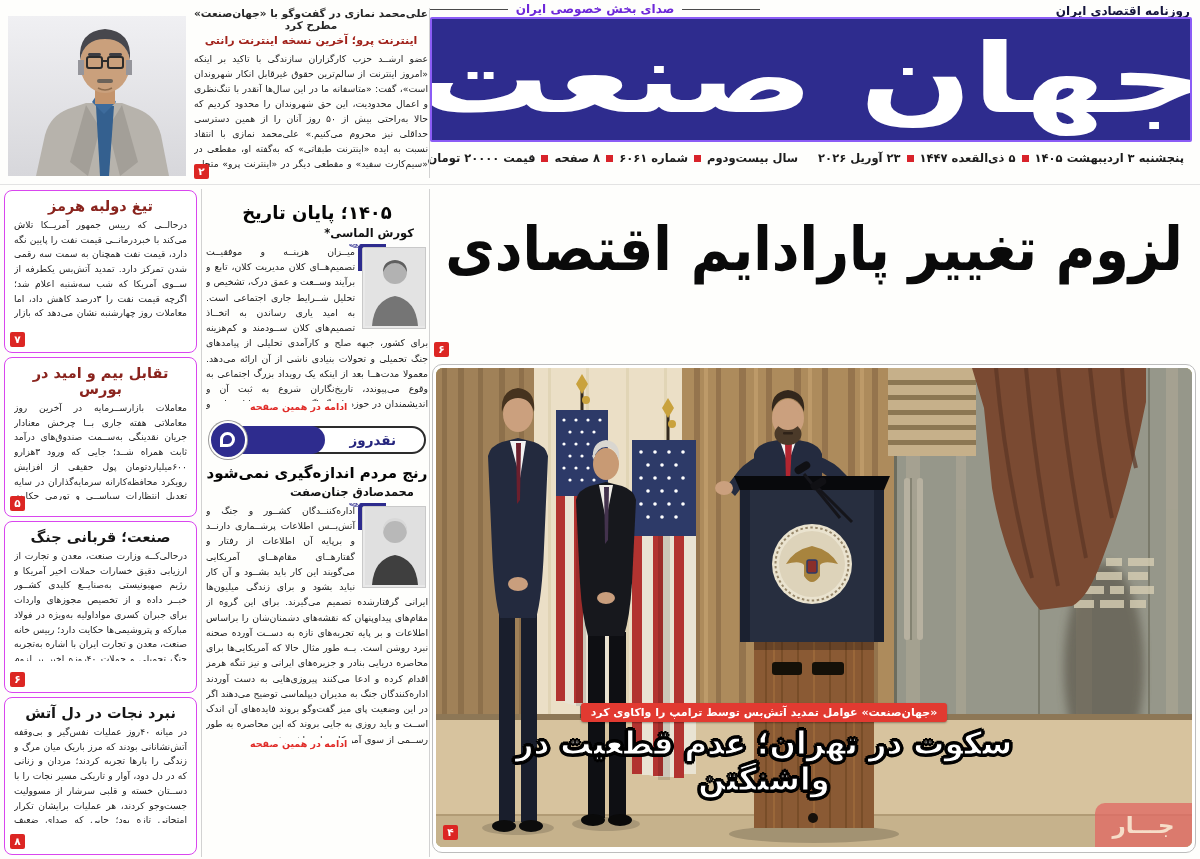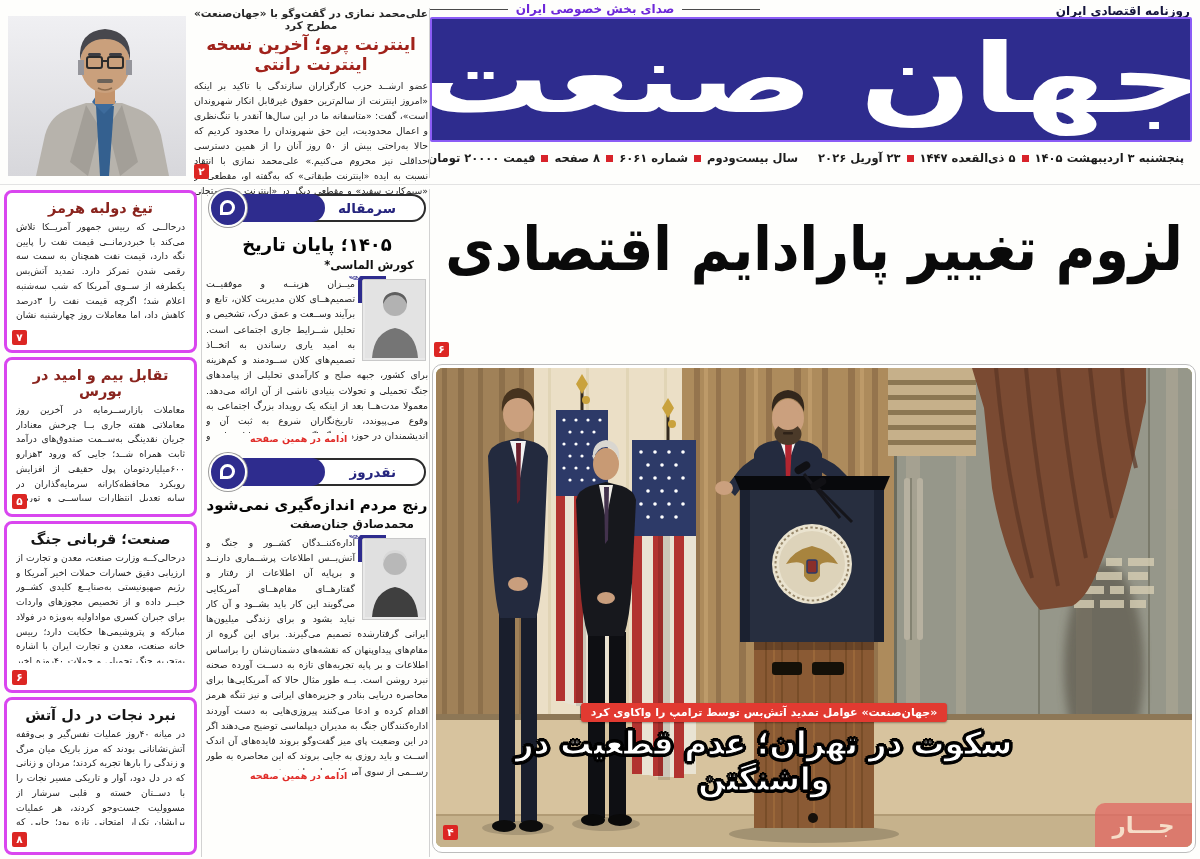--- a/index.html
+++ b/index.html
@@ -18,27 +18,27 @@
   .dgroup{display:flex;align-items:center;white-space:nowrap;}
   .sq{width:7px;height:7px;background:#d8232a;display:inline-block;margin:0 6px;}
   .hline-header{position:absolute;top:184px;left:0;width:1200px;height:1px;background:#e3e3e3;}
   .vdiv{position:absolute;width:1px;background:#d2d2d2;}
 
   
   .tl-article{position:absolute;left:8px;top:6px;width:420px;height:176px;}
   .tl-photo{position:absolute;left:0;top:10px;width:178px;height:160px;overflow:hidden;background:#e8e8ea;}
   .tl-text{position:absolute;right:0;top:0;width:234px;height:176px;}
   .tl-kicker{font-size:10.5px;font-weight:bold;color:#262626;text-align:center;margin-top:1px;}
-  .tl-headline{font-size:17px;font-weight:bold;color:#a1221b;text-align:center;margin:3px 0 4px 0;}
+  .tl-headline{font-size:11px;font-weight:bold;color:#a1221b;text-align:center;margin:3px 0 4px 0;}
   .tl-body{font-size:9.3px;line-height:1.62;text-align:justify;color:#1d1d1d;height:122px;overflow:hidden;}
   .badge{width:15px;height:15px;background:#dc2623;color:#fff;font-size:10.5px;font-weight:bold;display:flex;align-items:center;justify-content:center;border-radius:2px;line-height:1;}
   .tl-badge{position:absolute;left:0;bottom:3px;}
 
   
-  .brief{position:absolute;left:4px;width:193px;border:3px solid #d946ef;border-radius:8px;box-sizing:border-box;padding:7px 9px 20px 9px;background:#fff;}
+  .brief{position:absolute;left:4px;width:193px;border:1px solid #d946ef;border-radius:8px;box-sizing:border-box;padding:7px 9px 20px 9px;background:#fff;}
   .brief.b1{top:190px;height:163px;}
   .brief.b2{top:357px;height:160px;}
   .brief.b3{top:521px;height:172px;}
   .brief.b4{top:697px;height:158px;}
   .brief-title{font-size:14.5px;font-weight:bold;text-align:center;margin-bottom:4px;}
   .brief.b1 .brief-title,.brief.b2 .brief-title{color:#8a241e;}
   .brief.b3 .brief-title,.brief.b4 .brief-title{color:#161616;}
   .brief-body{font-size:9.2px;line-height:1.6;text-align:justify;color:#222;overflow:hidden;}
   .brief.b1 .brief-body{height:102px;}
   .brief.b2 .brief-body{height:99px;}
@@ -173,25 +173,20 @@
     <div class="brief-body">درحالی‌کــه وزارت صنعت، معدن و تجارت از ارزیابی دقیق خسارات حملات اخیر آمریکا و رژیم صهیونیستی به‌صنایــع کلیدی کشــور خبــر داده و از تخصیص مجوزهای واردات برای جبران کسری مواداولیه به‌ویژه در فولاد مبارکه و پتروشیمی‌ها حکایت دارد؛ رییس خانه صنعت، معدن و تجارت ایران با اشاره به‌تجربه جنگ تحمیلی و حملات ۴۰روزه اخیر بر لزوم اجرایی‌شــدن واقعی بسته‌های حمایتی تاکید می‌کند ...</div>
     <div class="badge">۶</div>
   </div>
   <div class="brief b4">
     <div class="brief-title">نبرد نجات در دل آتش</div>
     <div class="brief-body">در میانه ۴۰روز عملیات نفس‌گیر و بی‌وقفه آتش‌نشانانی بودند که مرز باریک میان مرگ و زندگی را بارها تجربه کردند؛ مردان و زنانی که در دل دود، آوار و تاریکی مسیر نجات را با دســتان خسته و قلبی سرشار از مسوولیت جست‌وجو کردند، هر عملیات برایشان تکرار امتحانی تازه بود؛ جایی که صدای ضعیف انسانی زیر آوار و بتن امیدی بزرگ برای ادامه می‌شد</div>
     <div class="badge">۸</div>
   </div>
 
   <div class="mid-col">
-    <div class="section-pill">
-      <span class="pill-fill"></span>
-      <span class="pill-icon"></span>
-      <span class="pill-label">سرمقاله</span>
-    </div>
     <div class="ed-title">۱۴۰۵؛ پایان تاریخ</div>
     <div class="author-line">کورش الماسی*</div>
     <div class="body-wrap">
       <div class="col-body ed-body">
         <span class="author-photo">
           <span class="pen-icon">✎</span>
           <svg width="60" height="78" viewBox="0 0 60 78">
             <rect width="60" height="78" fill="#e3e3e3"></rect>
             <circle cx="30" cy="24" r="12" fill="#b2b2b2"></circle>
             <path d="M30,12 Q18,13 18,24 Q22,15 30,15 Q38,15 42,24 Q42,13 30,12 Z" fill="#5f5f5f"></path>

